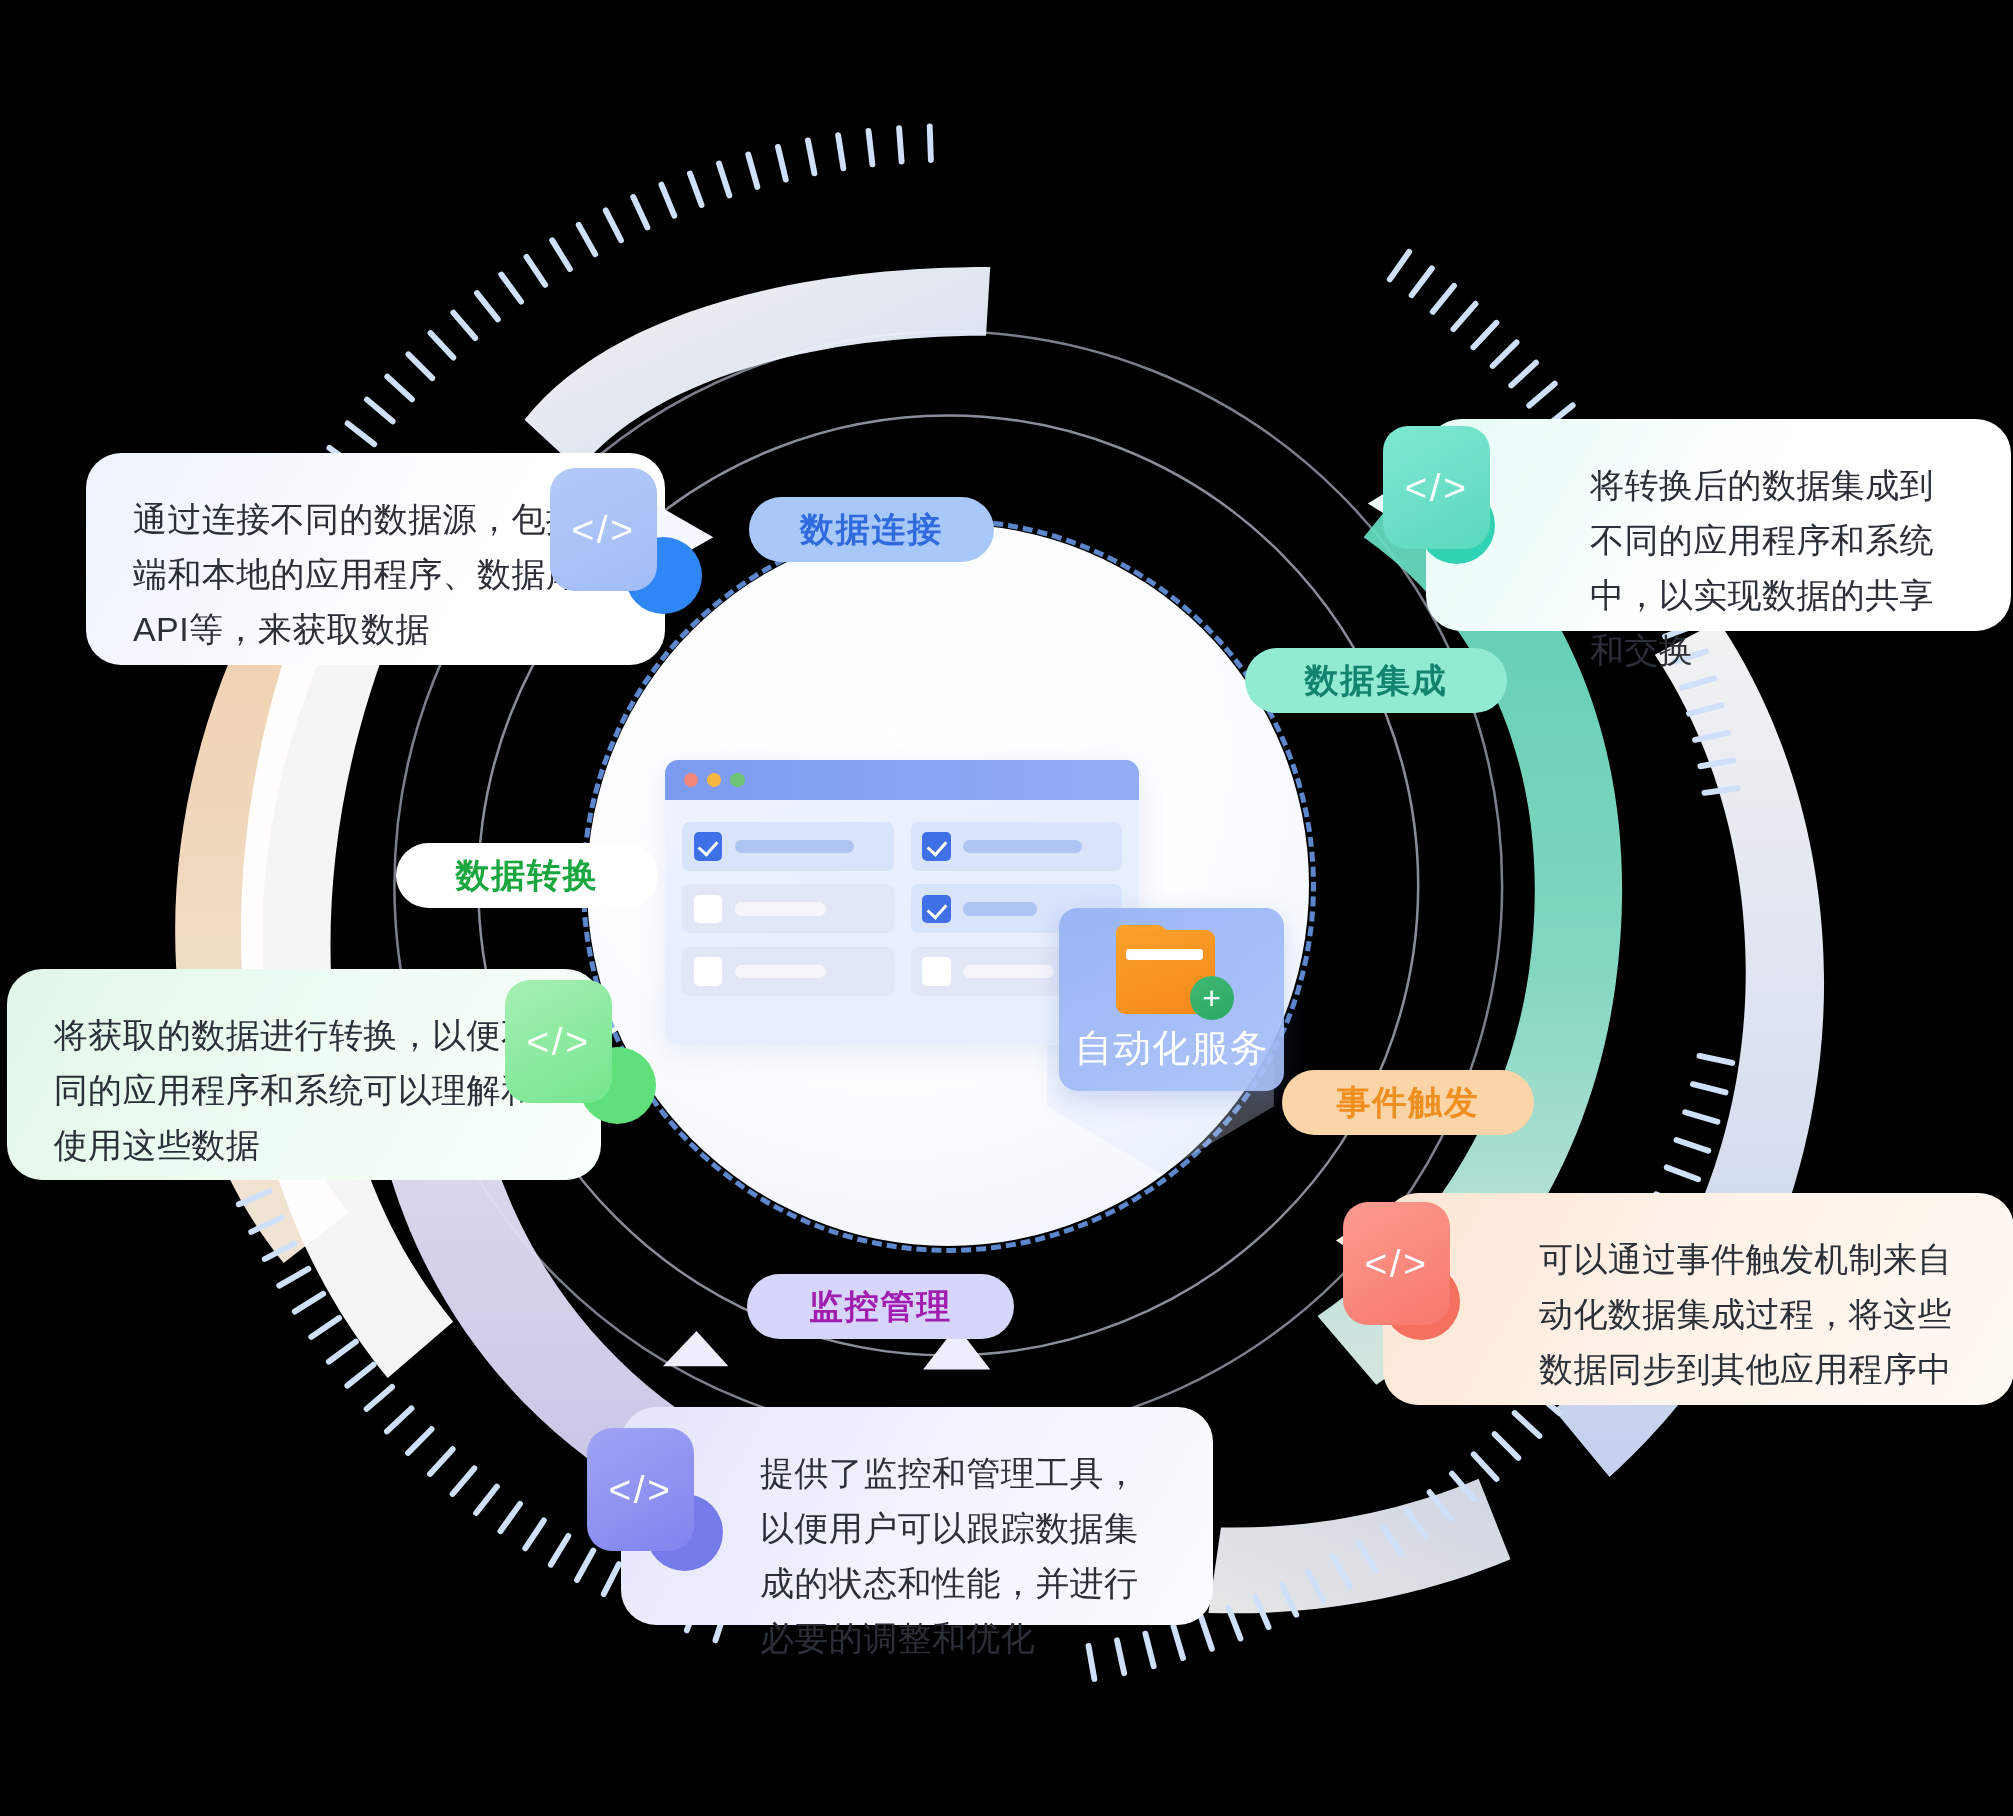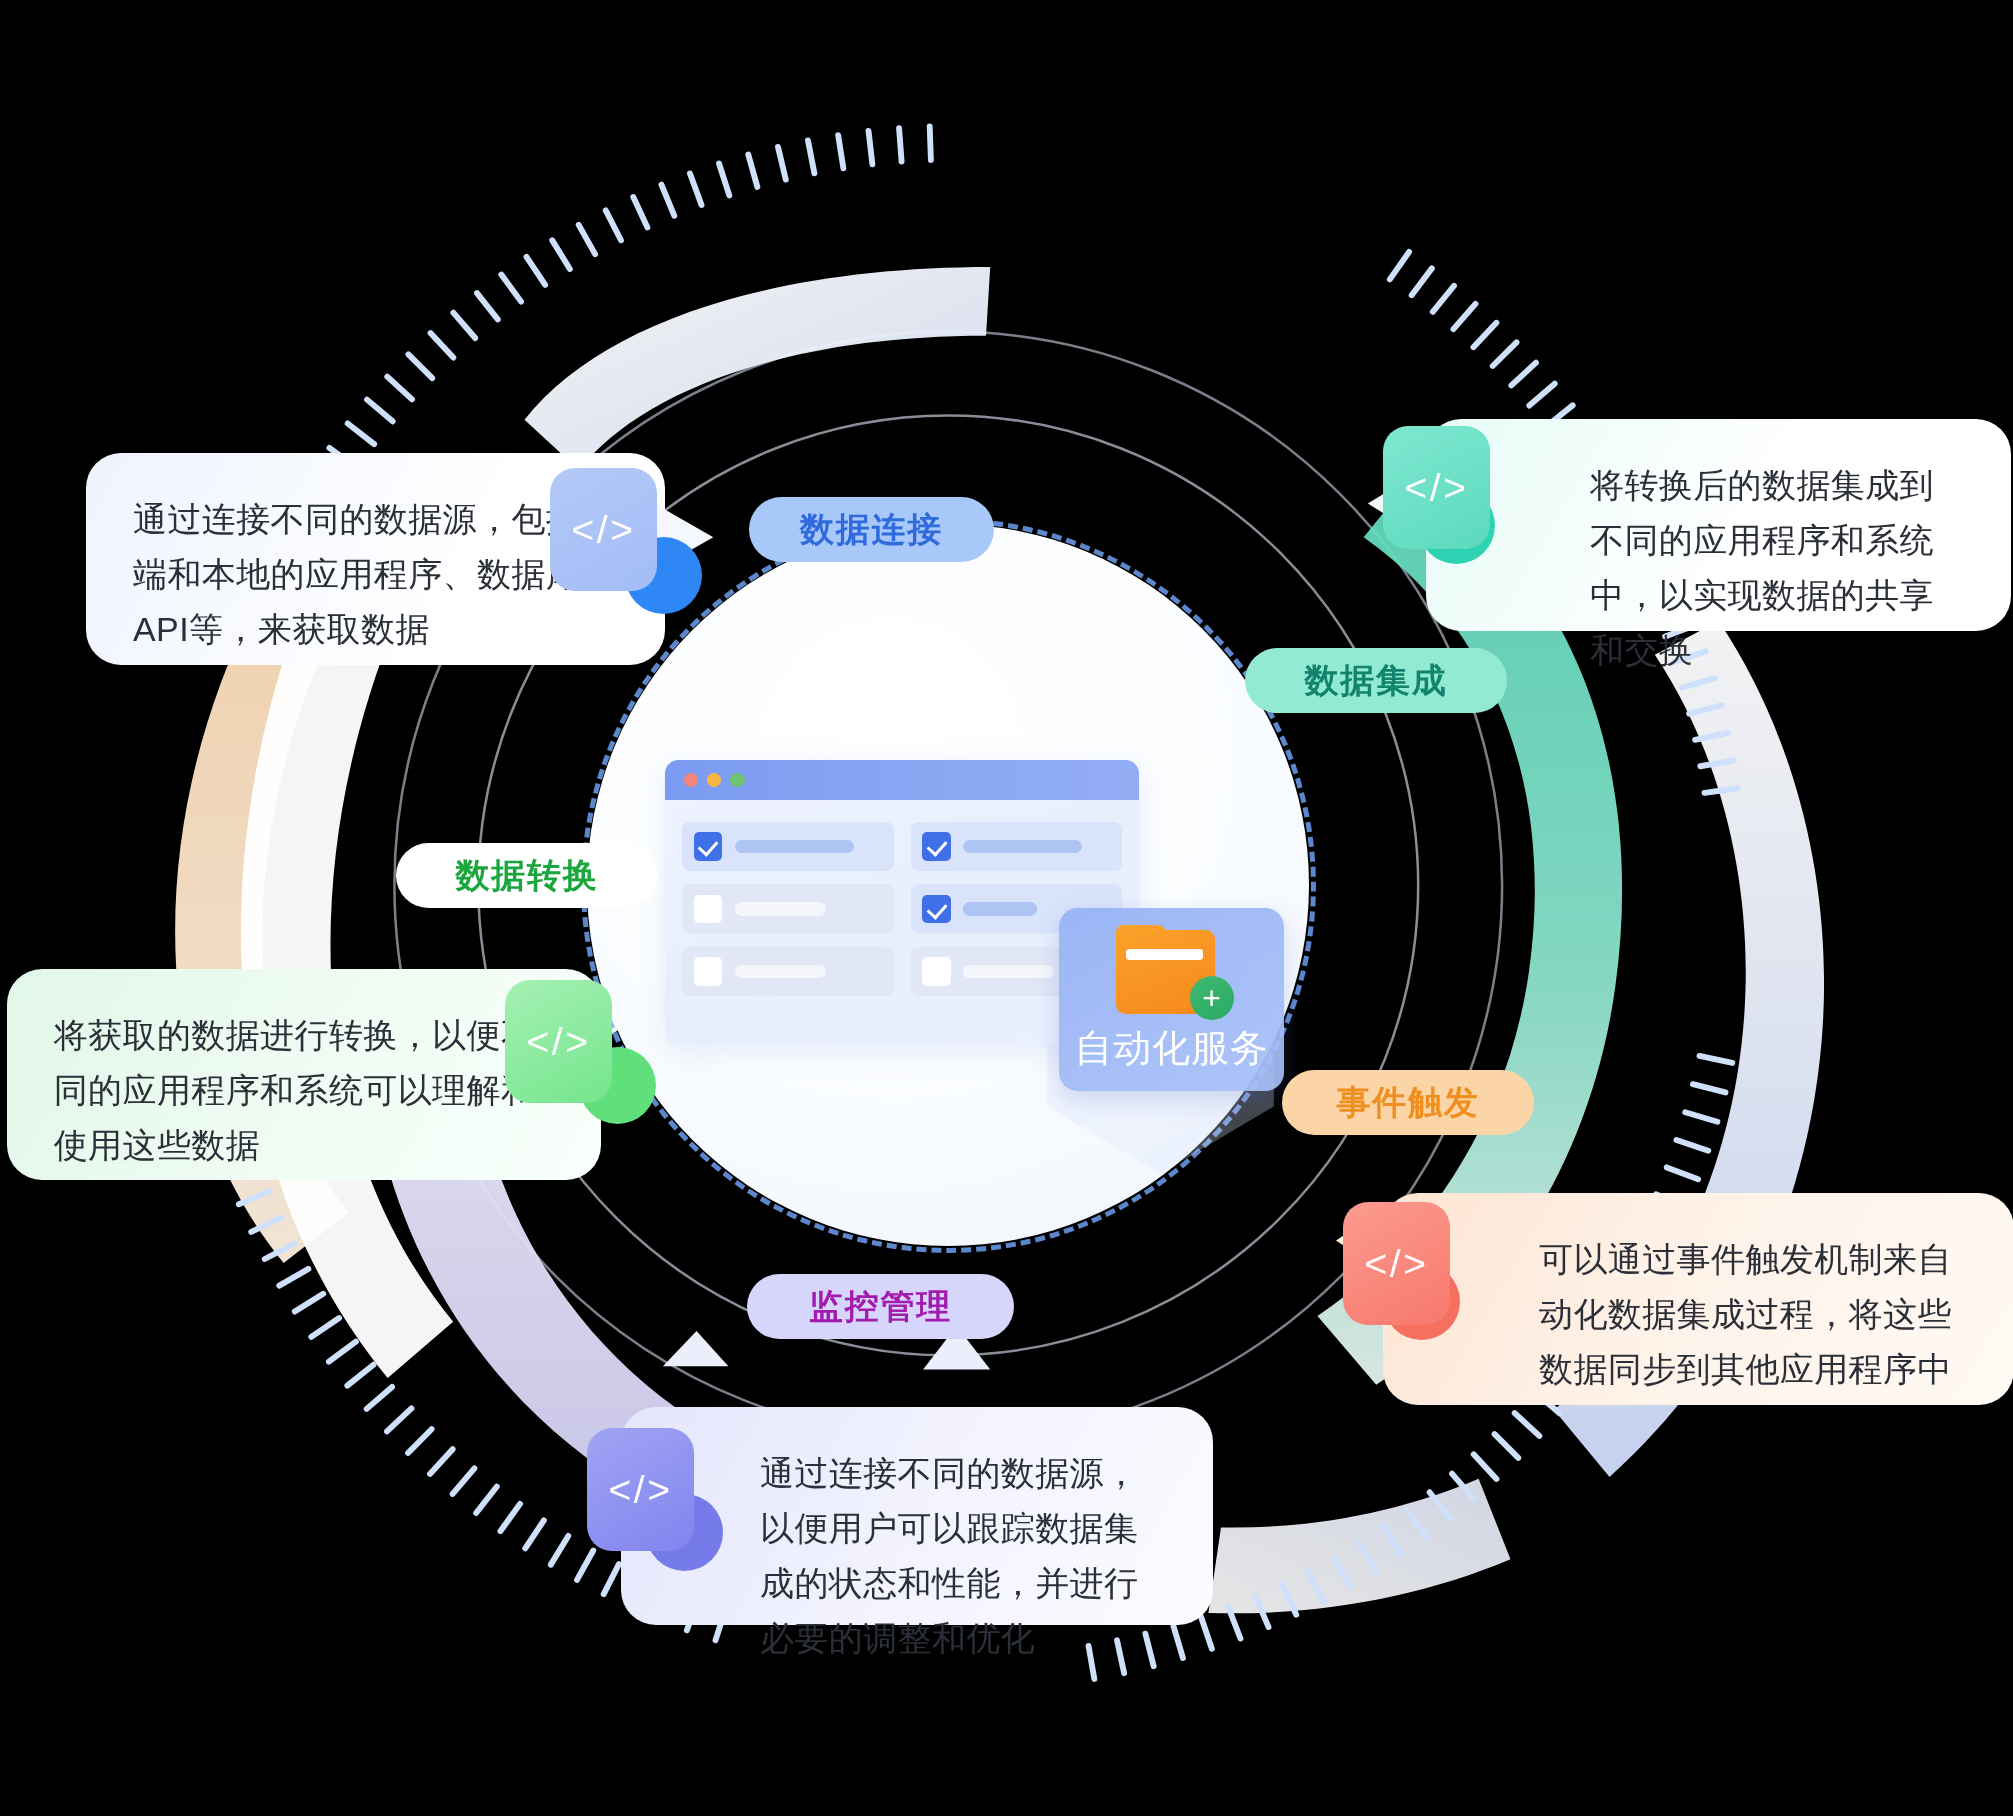--- a/index.html
+++ b/index.html
@@ -440,21 +440,21 @@
               background:linear-gradient(120deg,#fde4d2 0%,#fef2e8 45%,#fff9f4 100%);">
     <div class="txt" style="margin-left:109px;">可以通过事件触发机制来自动化数据集成过程，将这些数据同步到其他应用程序中</div>
   </div>
   <div class="chipdot" style="left:1383px; top:1263px; background:#f5705f;"></div>
   <div class="chip" style="left:1343px; top:1202px; background:linear-gradient(150deg,#fb9b90 0%,#f8786c 100%);">
     <span class="glyph">&lt;/&gt;</span>
   </div>
 
   <div class="card" style="left:621px; top:1376px; width:592px; height:218px;
               background:linear-gradient(120deg,#e4e5fb 0%,#f2f3fe 50%,#fbfbff 100%);">
-    <div class="txt" style="margin-left:92px;">通过连接不同的数据源，以便用户可以跟踪数据集成的状态和性能，并进行必要的调整和优化</div>
+    <div class="txt" style="margin-left:92px;">提供了监控和管理工具，以便用户可以跟踪数据集成的状态和性能，并进行必要的调整和优化</div>
   </div>
   <div class="chipdot" style="left:646px; top:1494px; background:#767bea;"></div>
   <div class="chip" style="left:587px; top:1428px; background:linear-gradient(150deg,#a0a4f4 0%,#8084ee 100%);">
     <span class="glyph">&lt;/&gt;</span>
   </div>
 
   <svg class="layer" viewBox="0 0 2400 2165">
     <polygon points="780,600 850,640 780,680" fill="#f4f7fe"></polygon>
     <polygon points="1695,560 1630,600 1695,640" fill="#eefbf8"></polygon>
     <polygon points="705,1178 760,1212 705,1248" fill="#edfaf1"></polygon>

